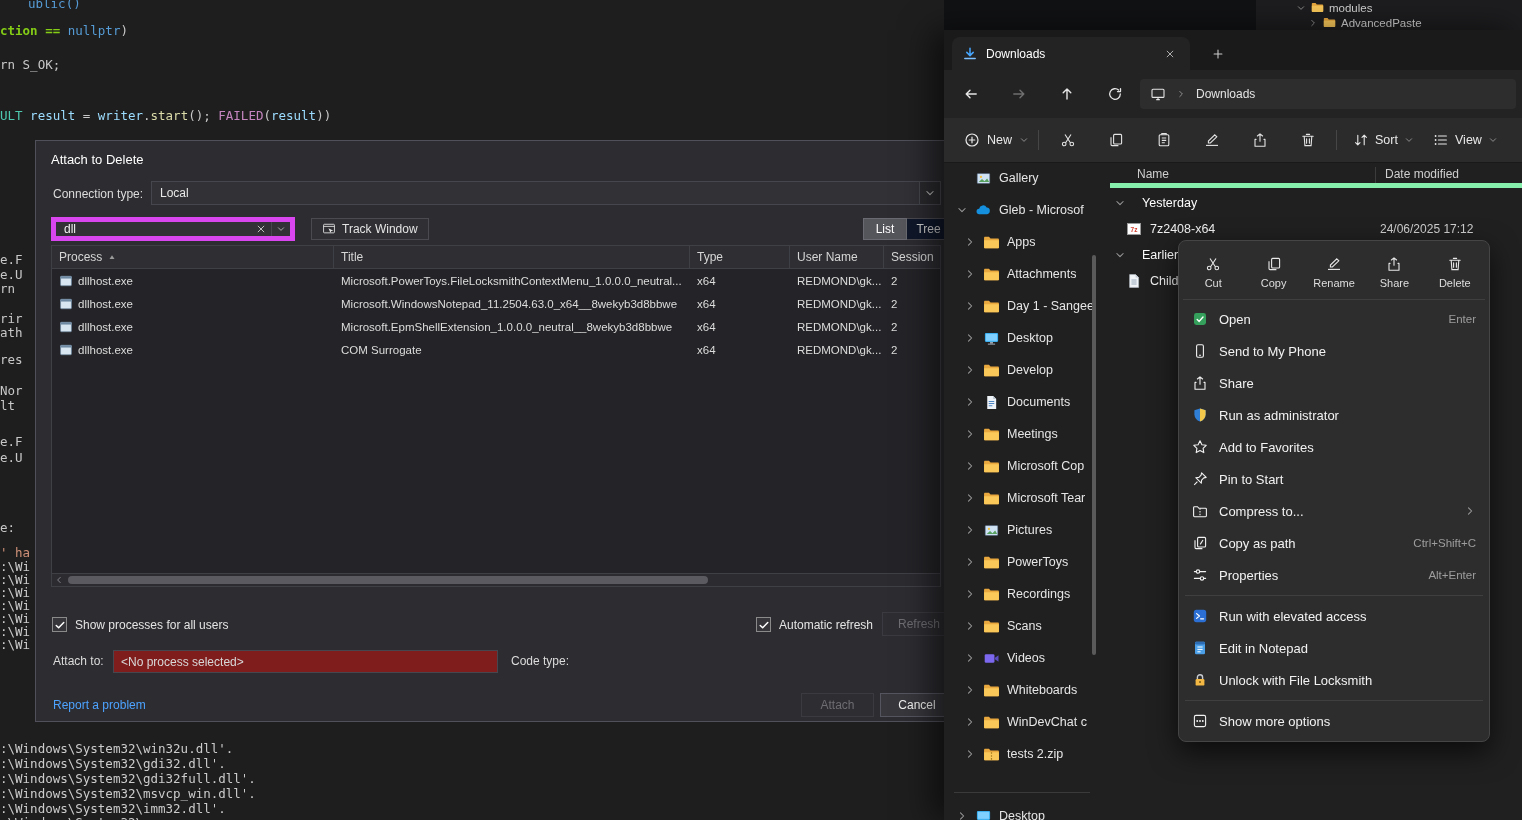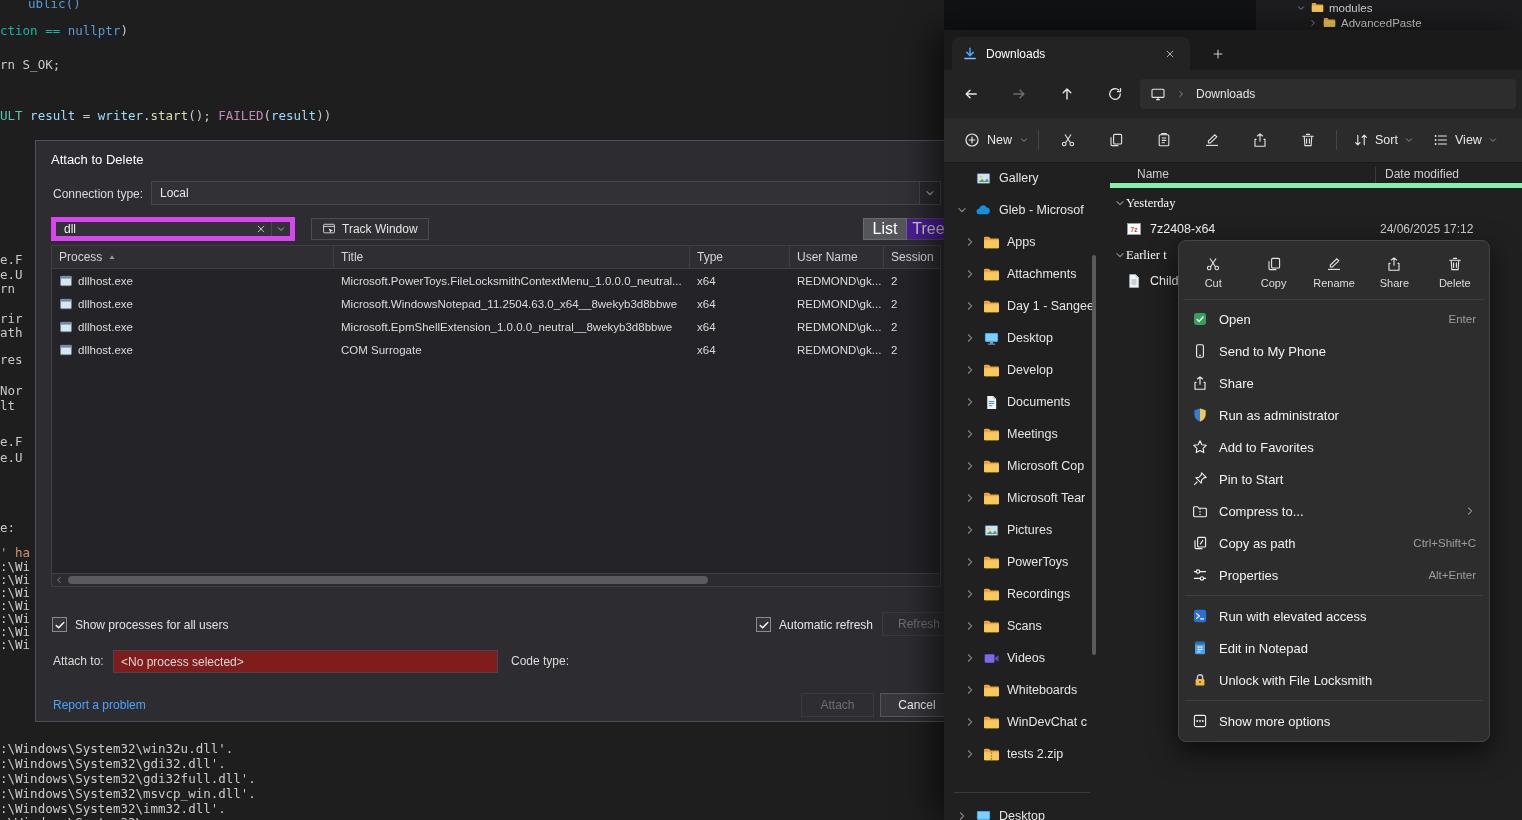--- a/index.html
+++ b/index.html
@@ -25,25 +25,25 @@
         box-sizing:border-box;display:flex;align-items:center;padding-left:8px;color:#e8e8e8;}
   .combo-arrow{margin-left:auto;width:20px;height:100%;display:flex;align-items:center;justify-content:center;
         background:#2a2a2e;border-left:1px solid #46464e;color:#bbb;}
   .searchbox{position:absolute;left:15px;top:76px;width:244px;height:24px;background:#313136;border:5px solid #d946ef;
         box-sizing:border-box;display:flex;align-items:center;padding-left:8px;}
   .searchbox .val{flex:1;color:#f0f0f0;}
   .sb-clear{width:20px;height:100%;display:flex;align-items:center;justify-content:center;color:#cfcfcf;}
   .sb-dd{width:18px;height:100%;display:flex;align-items:center;justify-content:center;color:#bbb;border-left:1px solid #46464e;}
   .trackwin{position:absolute;left:275px;top:77px;height:22px;padding:0 10px;background:#2f2f34;border:1px solid #4a4a50;
         display:flex;align-items:center;gap:6px;color:#e4e4e4;font-size:12px;box-sizing:border-box;}
-  .seg{position:absolute;top:77px;height:22px;display:flex;font-size:16px;}
+  .seg{position:absolute;top:77px;height:22px;display:flex;font-size:12px;}
   .seg-list{left:827px;}
   .segbtn{width:44px;height:22px;display:flex;align-items:center;justify-content:center;box-sizing:border-box;}
   .seg-on{background:#55555c;border:1px solid #6a6a72;color:#ffffff;}
-  .seg-off{background:#4c1d95;border:1px solid #4a4a50;border-left:none;color:#cfcfcf;}
+  .seg-off{background:#0f172a;border:1px solid #4a4a50;border-left:none;color:#cfcfcf;}
 
   .ptable{position:absolute;left:15px;top:104px;width:890px;height:342px;background:#242428;
         border:1px solid #3f3f46;box-sizing:border-box;overflow:hidden;}
   .phead{display:flex;height:22px;background:#2e2e33;border-bottom:1px solid #3f3f46;color:#d6d6d6;}
   .pcell{padding:0 7px;display:flex;align-items:center;gap:5px;overflow:hidden;white-space:nowrap;box-sizing:border-box;}
   .phead .pcell{border-right:1px solid #3f3f46;}
   .c-process{width:282px}.c-title{width:356px}.c-type{width:100px}.c-user{width:94px}.c-session{flex:1}
   .phead .c-session{border-right:none}
   .prow{display:flex;height:23px;color:#dcdcdc;font-size:11.5px;align-items:center;}
   .hscroll{position:absolute;left:0;bottom:0;height:13px;width:100%;background:#2b2b30;border-top:1px solid #3f3f46;
@@ -97,21 +97,21 @@
   .sidebar{position:absolute;top:132px;left:0;width:156px;height:658px;overflow:hidden;}
   .srow{height:32px;display:flex;align-items:center;gap:7px;padding-left:12px;box-sizing:border-box;}
   .srow.ind1{padding-left:20px;}
   .chsp{width:12px;flex:none;}
   .slabel{white-space:nowrap;overflow:hidden;max-width:86px;font-size:12.5px;color:#e6e6e6;}
   .sscroll{position:absolute;left:148px;top:93px;width:4px;height:400px;background:#5a5a5a;border-radius:2px;}
   .sdivider{position:absolute;left:10px;right:10px;top:630px;height:1px;background:#3a3a3a;}
   .sbottom{position:absolute;left:0;top:638px;width:156px;}
 
   .filelist{position:absolute;left:166px;top:160px;right:0;}
-  .grow{height:26px;display:flex;align-items:center;gap:0;padding-left:4px;color:#ffffff;font-family:Liberation Serif, serif;}
+  .grow{height:26px;display:flex;align-items:center;gap:16px;padding-left:4px;color:#ffffff;}
   .glabel{font-size:12.5px;color:#fdfdfd;}
   .frow{position:relative;height:26px;display:flex;align-items:center;gap:8px;padding-left:16px;color:#f0f0f0;}
   .fname{font-size:12.5px;white-space:nowrap;}
   .fdate{position:absolute;left:270px;font-size:12px;color:#cfcfcf;white-space:nowrap;}
 
   
   .ctxmenu{position:absolute;left:234px;top:210px;width:312px;background:#2d2d2d;border:1px solid #454545;
         border-radius:8px;box-shadow:0 10px 28px rgba(0,0,0,.65);box-sizing:border-box;padding:4px;z-index:5;}
   .ctx-quick{display:flex;height:54px;border-bottom:1px solid #3f3f3f;margin-bottom:3px;}
   .qa{flex:1;display:flex;flex-direction:column;align-items:center;justify-content:center;gap:5px;border-radius:4px;color:#e8e8e8;}
@@ -123,21 +123,21 @@
   .msep{height:1px;background:#3f3f3f;margin:4px 2px;}
 </style>
 </head>
 <body>
 
 <div id="root">
 
   <section id="ide">
     <div id="code-layer">
         <div class="cline" style="top: -4px; left: 28px;"><span style="color: rgb(86, 156, 214);">ublic()</span></div>
-        <div class="cline" style="top: 23px;"><span style="color: #14b8a6;">ction == </span><span style="color: rgb(86, 156, 214);">nullptr</span><span style="color: rgb(200, 200, 200);">)</span></div>
+        <div class="cline" style="top: 23px;"><span style="color: #84cc16; font-weight: bold;">ction == </span><span style="color: rgb(86, 156, 214);">nullptr</span><span style="color: rgb(200, 200, 200);">)</span></div>
         <div class="cline" style="top: 57px;"><span style="color: rgb(200, 200, 200);">rn S_OK;</span></div>
         <div class="cline" style="top: 108px;"><span style="color: rgb(78, 201, 176);">ULT </span><span style="color: rgb(156, 220, 254);">result</span><span style="color: rgb(200, 200, 200);"> = </span><span style="color: rgb(156, 220, 254);">writer</span><span style="color: rgb(200, 200, 200);">.</span><span style="color: rgb(220, 220, 170);">start</span><span style="color: rgb(200, 200, 200);">(); </span><span style="color: rgb(197, 134, 192);">FAILED</span><span style="color: rgb(200, 200, 200);">(</span><span style="color: rgb(156, 220, 254);">result</span><span style="color: rgb(200, 200, 200);">))</span></div>
         <div class="cline" style="top: 252px;"><span style="color: rgb(200, 200, 200);">e.F</span></div>
         <div class="cline" style="top: 267px;"><span style="color: rgb(200, 200, 200);">e.U</span></div>
         <div class="cline" style="top: 281px;"><span style="color: rgb(200, 200, 200);">rn</span></div>
         <div class="cline" style="top: 311px;"><span style="color: rgb(200, 200, 200);">rir</span></div>
         <div class="cline" style="top: 325px;"><span style="color: rgb(200, 200, 200);">ath</span></div>
         <div class="cline" style="top: 352px;"><span style="color: rgb(200, 200, 200);">res</span></div>
         <div class="cline" style="top: 383px;"><span style="color: rgb(200, 200, 200);">Nor</span></div>
         <div class="cline" style="top: 398px;"><span style="color: rgb(200, 200, 200);">lt</span></div>

